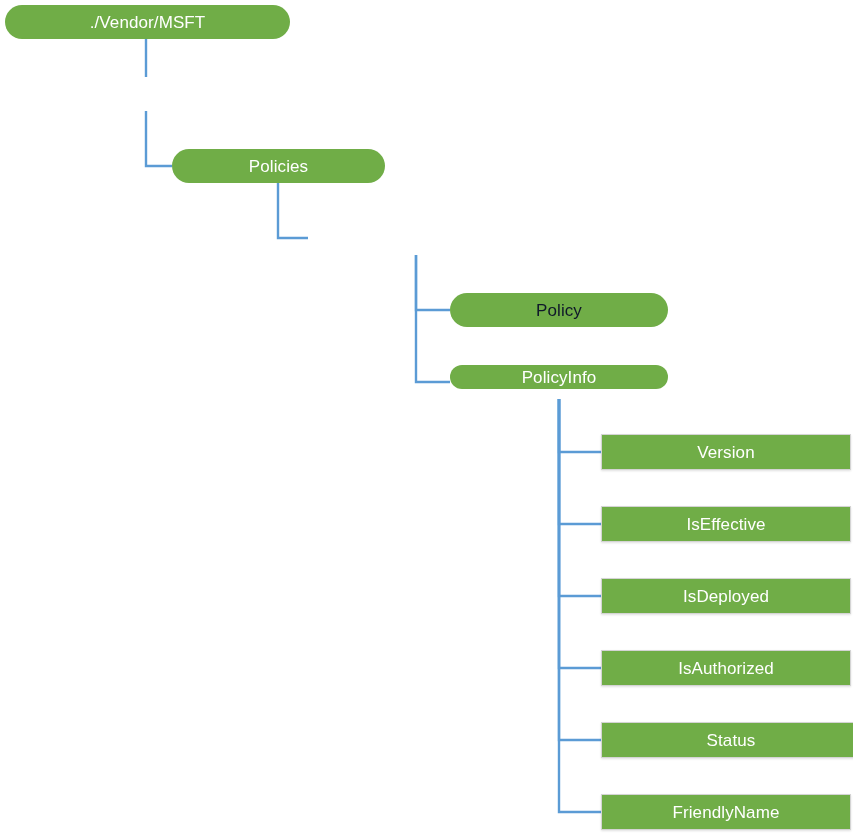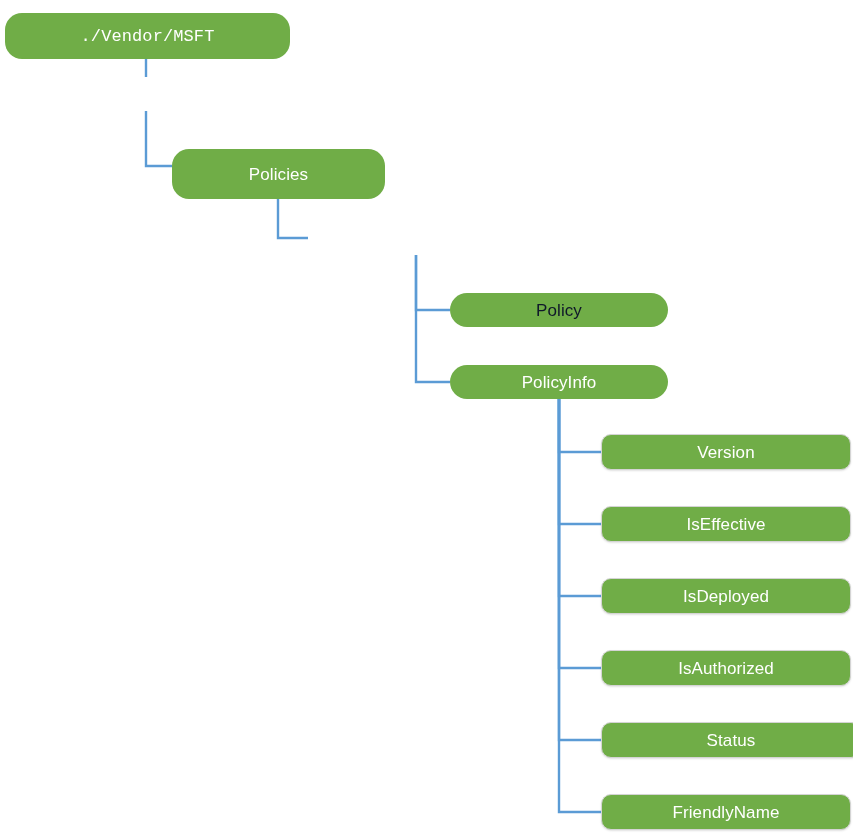--- a/index.html
+++ b/index.html
@@ -31,21 +31,20 @@
     color: #ffffff;
     display: flex;
     align-items: center;
     justify-content: center;
     text-align: center;
     font-size: 17px;
     line-height: 1;
     letter-spacing: 0.1px;
     white-space: nowrap;
     z-index: 2;
-    border-radius: 10px;
   }
   .node.rounded {
     border-radius: 17px;
   }
   .node.rect {
     border: 1px solid #d4d4d4;
     box-shadow: 0 1px 2px rgba(0,0,0,0.12);
   }
   .node.italic {
     font-style: italic;
@@ -61,23 +60,23 @@
       <path d="M 278 183 L 278 238 L 308 238" fill="none" stroke="#5B9BD5" stroke-width="2.4" stroke-linecap="butt" stroke-linejoin="miter"></path>
       <path d="M 416 255 L 416 310 L 450 310" fill="none" stroke="#5B9BD5" stroke-width="2.4" stroke-linecap="butt" stroke-linejoin="miter"></path>
       <path d="M 416 255 L 416 382 L 450 382" fill="none" stroke="#5B9BD5" stroke-width="2.4" stroke-linecap="butt" stroke-linejoin="miter"></path>
       <path d="M 559 399 L 559 452 L 601 452" fill="none" stroke="#5B9BD5" stroke-width="2.4" stroke-linecap="butt" stroke-linejoin="miter"></path>
       <path d="M 559 399 L 559 524 L 601 524" fill="none" stroke="#5B9BD5" stroke-width="2.4" stroke-linecap="butt" stroke-linejoin="miter"></path>
       <path d="M 559 399 L 559 596 L 601 596" fill="none" stroke="#5B9BD5" stroke-width="2.4" stroke-linecap="butt" stroke-linejoin="miter"></path>
       <path d="M 559 399 L 559 668 L 601 668" fill="none" stroke="#5B9BD5" stroke-width="2.4" stroke-linecap="butt" stroke-linejoin="miter"></path>
       <path d="M 559 399 L 559 740 L 601 740" fill="none" stroke="#5B9BD5" stroke-width="2.4" stroke-linecap="butt" stroke-linejoin="miter"></path>
       <path d="M 559 399 L 559 812 L 601 812" fill="none" stroke="#5B9BD5" stroke-width="2.4" stroke-linecap="butt" stroke-linejoin="miter"></path>
     </svg>
-<div class="node rounded" style="left: 5px; top: 13px; width: 285px; height: 46px; background: rgb(112, 173, 71); color: rgb(255, 255, 255); border-radius: 17px; font-family: Liberation Mono, monospace;">./Vendor/MSFT</div>
-    <div class="node rounded" style="left: 172px; top: 149px; width: 213px; height: 50px; background: rgb(112, 173, 71); color: rgb(255, 255, 255); border-radius: 17px;">Policies</div>
+<div class="node rounded" style="left: 5px; top: 5px; width: 285px; height: 34px; background: rgb(112, 173, 71); color: rgb(255, 255, 255); border-radius: 17px;">./Vendor/MSFT</div>
+    <div class="node rounded" style="left: 172px; top: 149px; width: 213px; height: 34px; background: rgb(112, 173, 71); color: rgb(255, 255, 255); border-radius: 17px;">Policies</div>
     <div class="node rounded" style="left: 450px; top: 293px; width: 218px; height: 34px; background: rgb(112, 173, 71); color: #0f172a; border-radius: 17px;">Policy</div>
-    <div class="node rounded" style="left: 450px; top: 365px; width: 218px; height: 34px; background: rgb(112, 173, 71); color: rgb(255, 255, 255); border-radius: 17px;">PolicyInfo</div>
+    <div class="node rounded" style="left: 450px; top: 365px; width: 218px; height: 24px; background: rgb(112, 173, 71); color: rgb(255, 255, 255); border-radius: 17px;">PolicyInfo</div>
     <div class="node rect" style="left: 601px; top: 434px; width: 250px; height: 36px; background: rgb(112, 173, 71); color: rgb(255, 255, 255);">Version</div>
     <div class="node rect" style="left: 601px; top: 506px; width: 250px; height: 36px; background: rgb(112, 173, 71); color: rgb(255, 255, 255);">IsEffective</div>
     <div class="node rect" style="left: 601px; top: 650px; width: 250px; height: 36px; background: rgb(112, 173, 71); color: rgb(255, 255, 255);">IsAuthorized</div>
     <div class="node rect" style="left: 601px; top: 578px; width: 250px; height: 36px; background: rgb(112, 173, 71); color: rgb(255, 255, 255);">IsDeployed</div>
     <div class="node rect" style="left: 601px; top: 722px; width: 260px; height: 36px; background: rgb(112, 173, 71); color: rgb(255, 255, 255);">Status</div>
     <div class="node rect" style="left: 601px; top: 794px; width: 250px; height: 36px; background: rgb(112, 173, 71); color: rgb(255, 255, 255);">FriendlyName</div>
   </div>
 
 </body></html>

